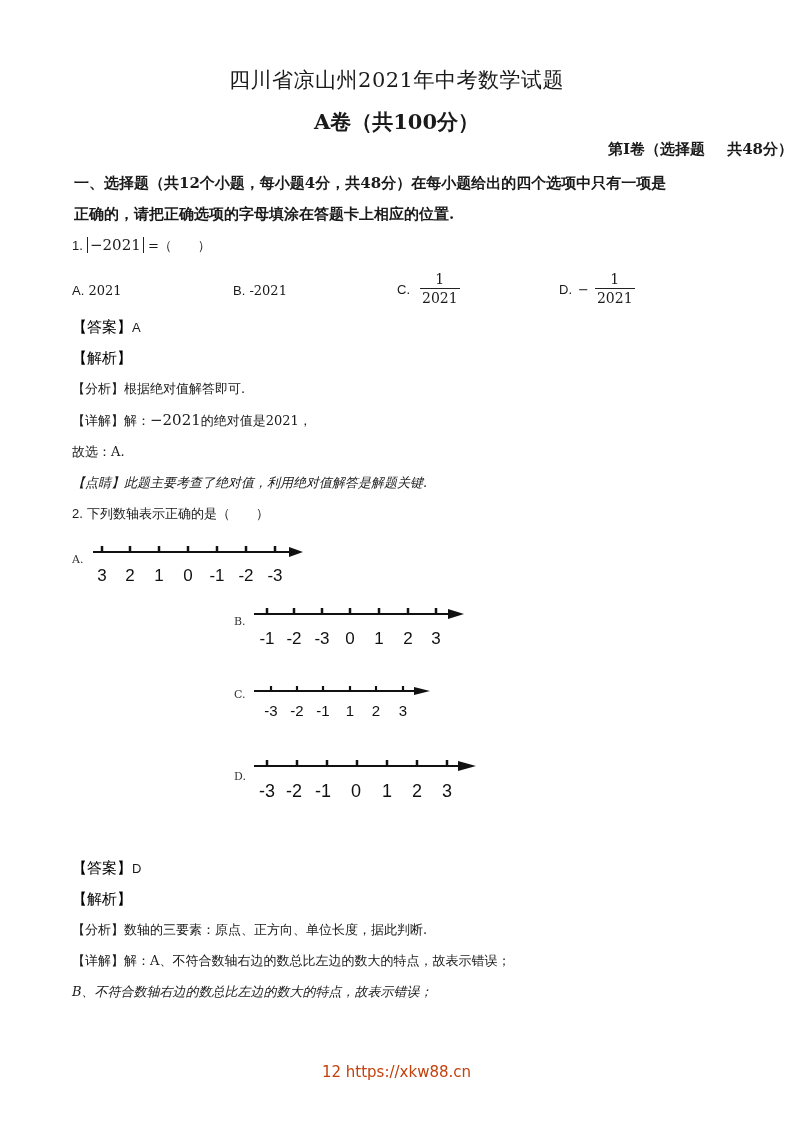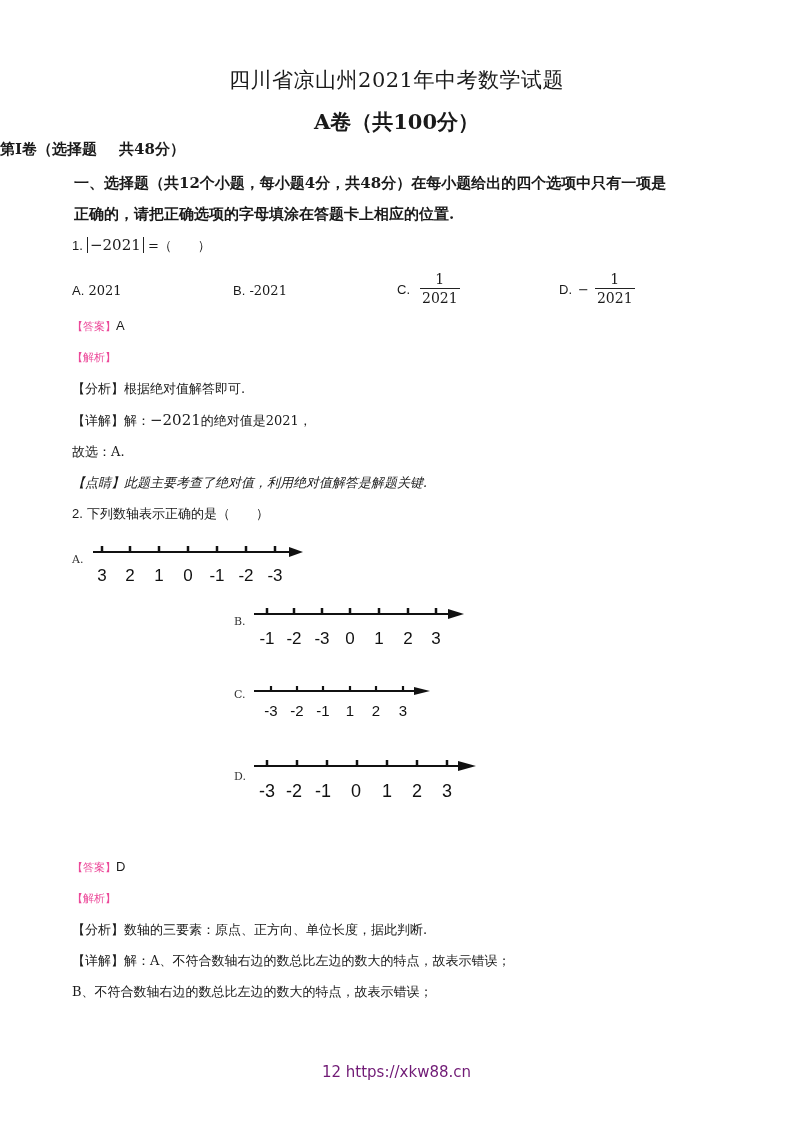--- a/index.html
+++ b/index.html
@@ -1,35 +1,35 @@
 <!DOCTYPE html>
 <html><head>
 <meta charset="utf-8">
 <style>
   html, body { margin: 0; padding: 0; background: #ffffff; }
   body { width: 793px; height: 1122px; position: relative; overflow: hidden;
          font-family: "DejaVu Serif", "Liberation Serif", serif; color: #1a1a1a; }
   .abs { position: absolute; white-space: nowrap; }
   .title { left: 0; width: 793px; text-align: center; top: 66px; font-size: 21px; font-weight: normal; letter-spacing: 0.5px; }
   .sub1 { left: 0; width: 793px; text-align: center; top: 108px; font-size: 21px; font-weight: bold; }
-  .sub2 { left: 0; width: 793px; text-align: left; top: 140px; font-size: 15px; font-weight: bold; }
+  .sub2 { left: 0; width: 793px; text-align: right; top: 140px; font-size: 15px; font-weight: bold; }
   .sub2 .gap { display: inline-block; width: 22px; }
   .section { left: 74px; font-size: 15px; font-weight: bold; line-height: 30px; }
   .q { left: 72px; font-size: 13px; }
   .sans { font-family: "Liberation Sans", "DejaVu Sans", sans-serif; }
   .absbar { display: inline-block; border-left: 1.5px solid #222; border-right: 1.5px solid #222; padding: 0 2px; font-size: 15px; line-height: 16px; }
   .opt { font-size: 13px; }
   .frac { display: inline-flex; flex-direction: column; align-items: center; vertical-align: middle; font-size: 14px; line-height: 17px; }
   .frac .num { padding: 0 2px; }
   .frac .den { border-top: 1px solid #222; padding: 1px 2px 0 2px; }
-  .tag-blue { color: #ec4899; font-size: 11px; }
+  .tag-blue { color: #000000; font-size: 15px; }
   .line { left: 72px; font-size: 13px; }
   .axis-label { font-family: "DejaVu Serif", serif; font-size: 11px; color: #333; }
   svg text { font-family: "Liberation Sans", "DejaVu Sans", sans-serif; }
-  .footer { left: 0; width: 793px; text-align: center; top: 1063px; font-size: 15px; color: #701a75; font-family: "DejaVu Sans", sans-serif; }
+  .footer { left: 0; width: 793px; text-align: center; top: 1063px; font-size: 15px; color: #c2410c; font-family: "DejaVu Sans", sans-serif; }
 </style>
 </head>
 <body>
 
 <div class="abs title">四川省凉山州2021年中考数学试题</div>
 <div class="abs sub1">
   <span style="font-style:normal">A卷（共100分）</span>
 </div>
 <div class="abs sub2">
   <span>第I卷（选择题</span><span class="gap"></span><span>共48分）</span>
@@ -189,15 +189,15 @@
 </div>
 <div class="abs line" style="top:890px;">
   <span class="tag-blue">【解析】</span>
 </div>
 <div class="abs line" style="top:921px;">
   <span>【分析】</span><span>数轴的三要素：原点、正方向、单位长度，据此判断.</span>
 </div>
 <div class="abs line" style="top:952px;">
   <span>【详解】</span><span>解：A、不符合数轴右边的数总比左边的数大的特点，故表示错误；</span>
 </div>
-<div class="abs line" style="top:983px;">B、不符合数轴右边的数总比左边的数大的特点，故表示错误；</div>
+<div class="abs line" style="top:983px;font-style:italic;">B、不符合数轴右边的数总比左边的数大的特点，故表示错误；</div>
 
 <div class="abs footer">12 https://xkw88.cn</div>
 
 </body></html>

